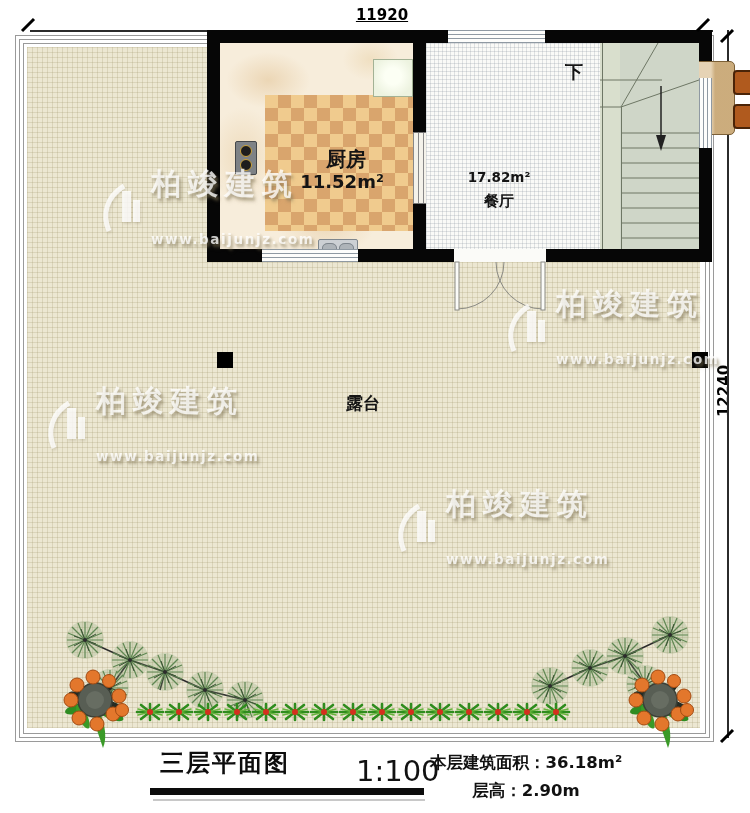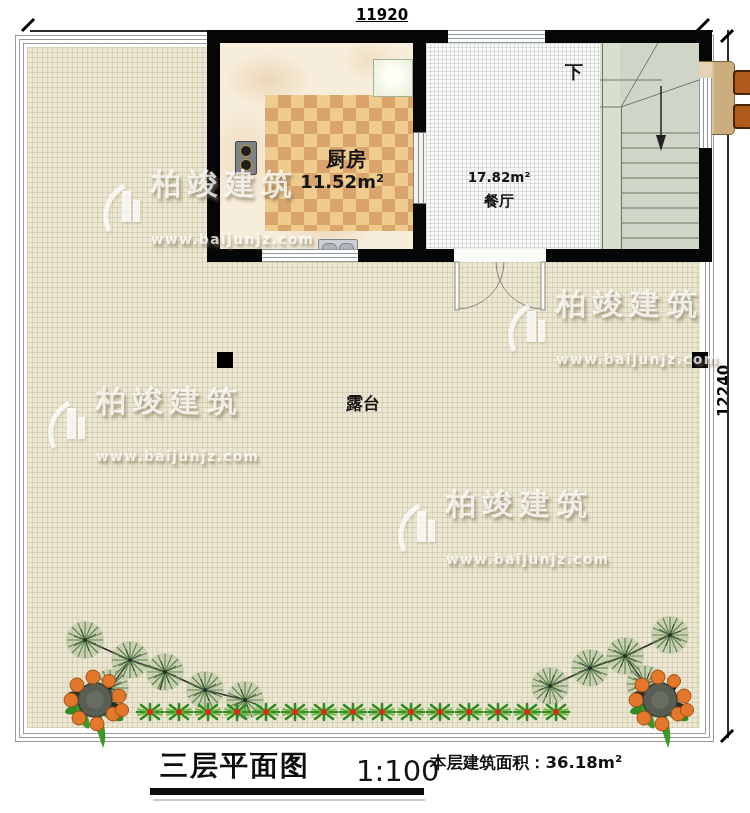--- a/index.html
+++ b/index.html
@@ -76,21 +76,21 @@
            filter:drop-shadow(1px 2px 1px rgba(130,118,86,.25));
            pointer-events:none;}
   .wm-text{display:flex;flex-direction:column;line-height:1.05;justify-content:flex-end;}
   .wm-brand{font-size:30px;font-weight:bold;letter-spacing:7px;}
   .wm-url{font-size:13.5px;font-weight:bold;letter-spacing:1.6px;margin-top:32px;}
 
   
   .overlay{position:absolute;left:0;top:0;pointer-events:none;}
 
   
-  .title-main{position:absolute;left:160px;top:747px;font-size:28px;font-weight:bold;color:#0d0d0d;letter-spacing:2px;}
+  .title-main{position:absolute;left:160px;top:747px;font-size:24px;font-weight:bold;color:#0d0d0d;letter-spacing:2px;}
   .title-scale{position:absolute;left:356px;top:754px;font-size:29px;color:#111;}
   .title-bar{position:absolute;left:150px;top:788px;width:274px;height:7px;background:#0c0c0c;}
   .title-bar-gray{position:absolute;left:153px;top:799px;width:272px;height:2px;background:#c8c8c8;}
   .title-info{position:absolute;left:430px;top:752px;display:flex;flex-direction:column;gap:6px;
            font-size:16.5px;font-weight:600;color:#111;align-items:center;}
 </style>
 </head>
 <body>
 
 <div class="plan">
@@ -327,15 +327,16 @@
   <div class="lbl" style="left:453px;top:169px;width:92px;font-size:13.5px;">17.82m²</div>
   <div class="lbl" style="left:558px;top:60px;width:32px;font-size:18px;">下</div>
   <div class="lbl" style="left:317px;top:392px;width:92px;font-size:17px;">露台</div>
 
   <div class="title-main">三层平面图</div>
   <div class="title-scale">1:100</div>
   <div class="title-bar"></div>
   <div class="title-bar-gray"></div>
   <div class="title-info">
     <span>本层建筑面积：36.18m²</span>
+    <span>层高：2.90m</span>
   </div>
 
 </div>
 
 </body></html>

